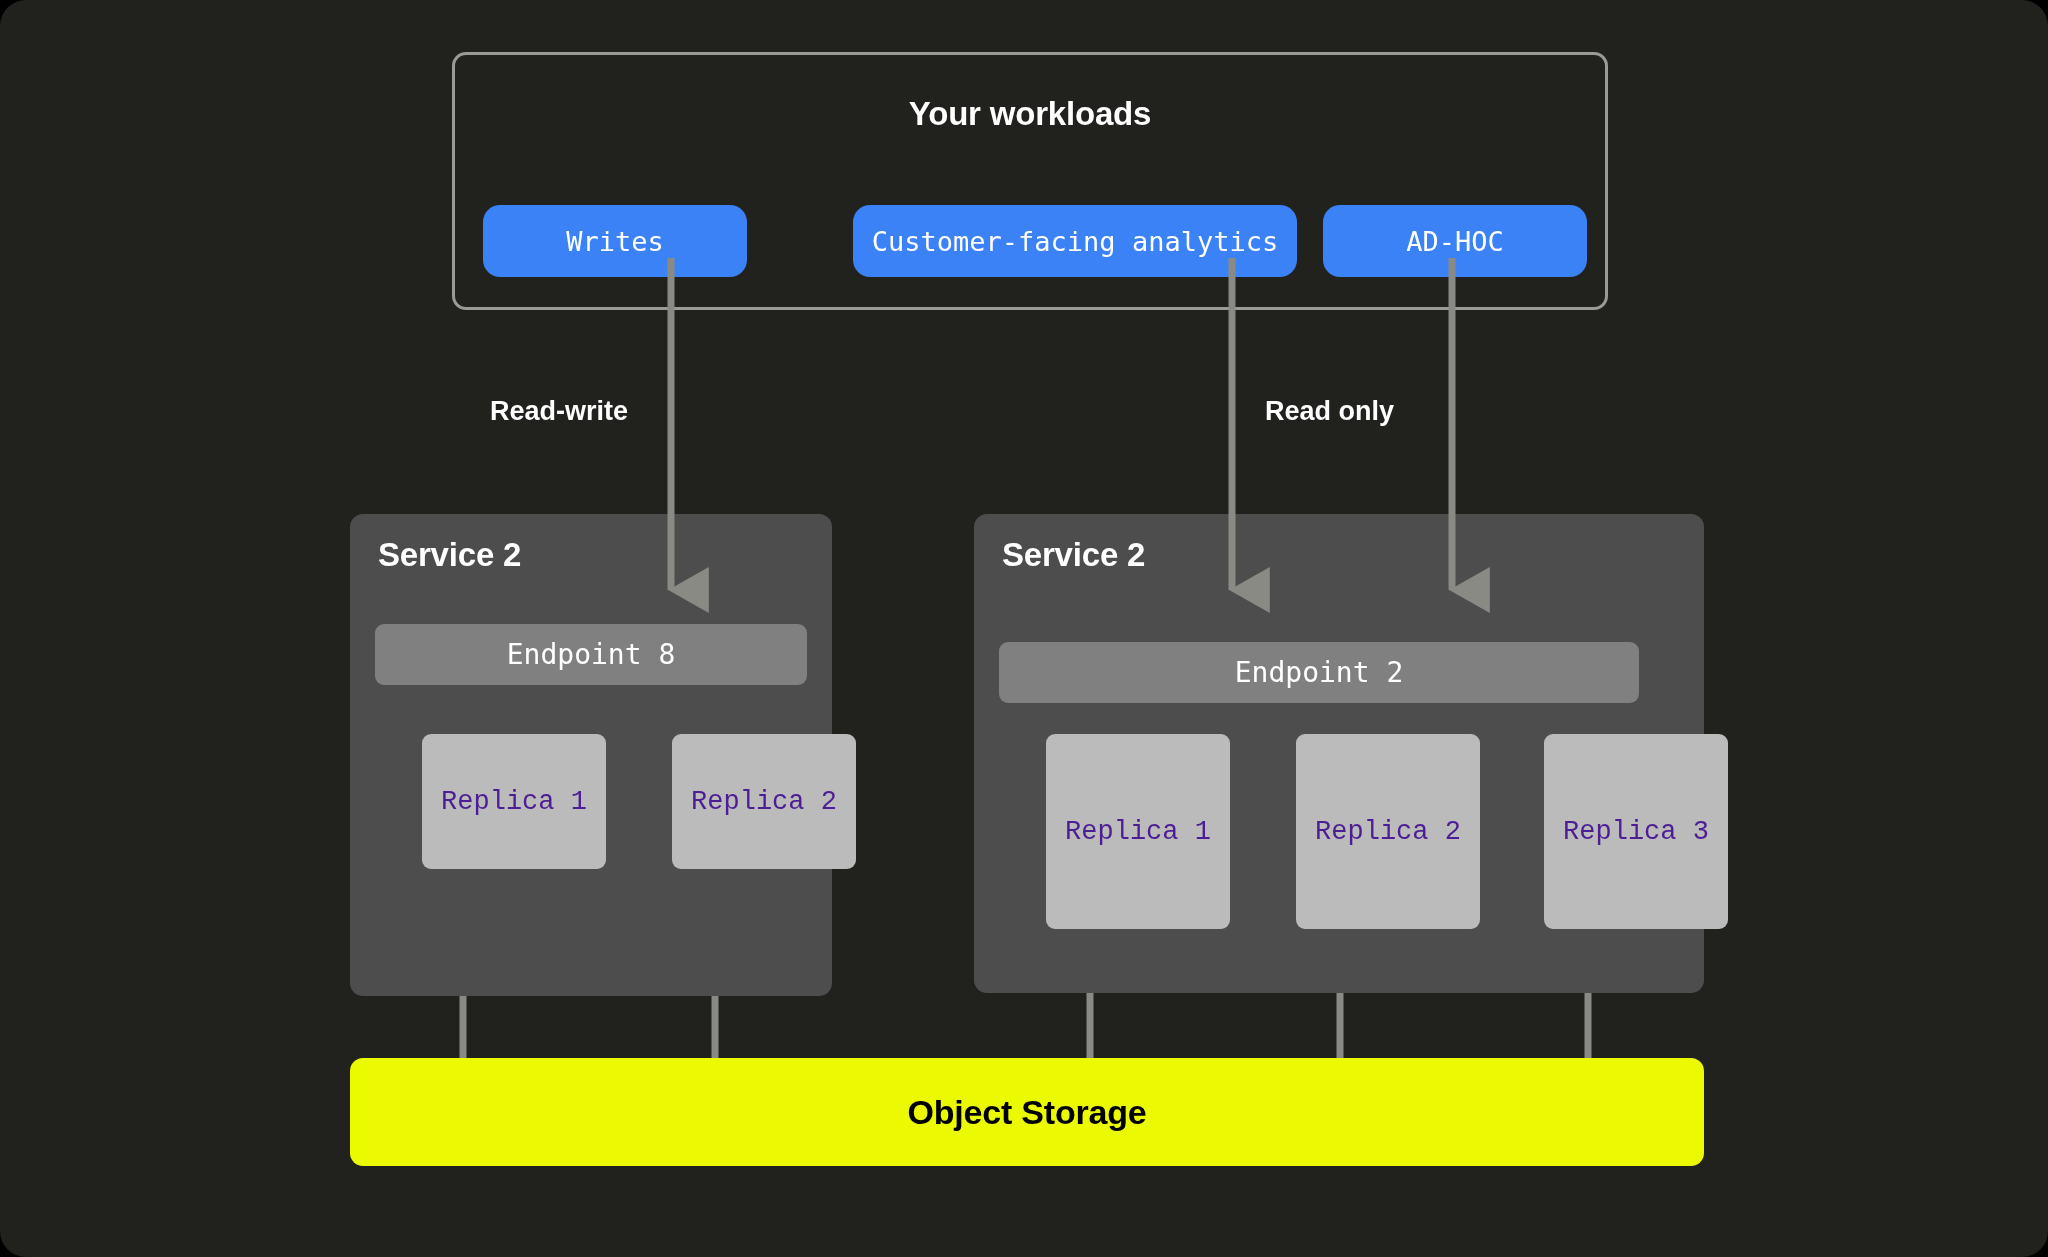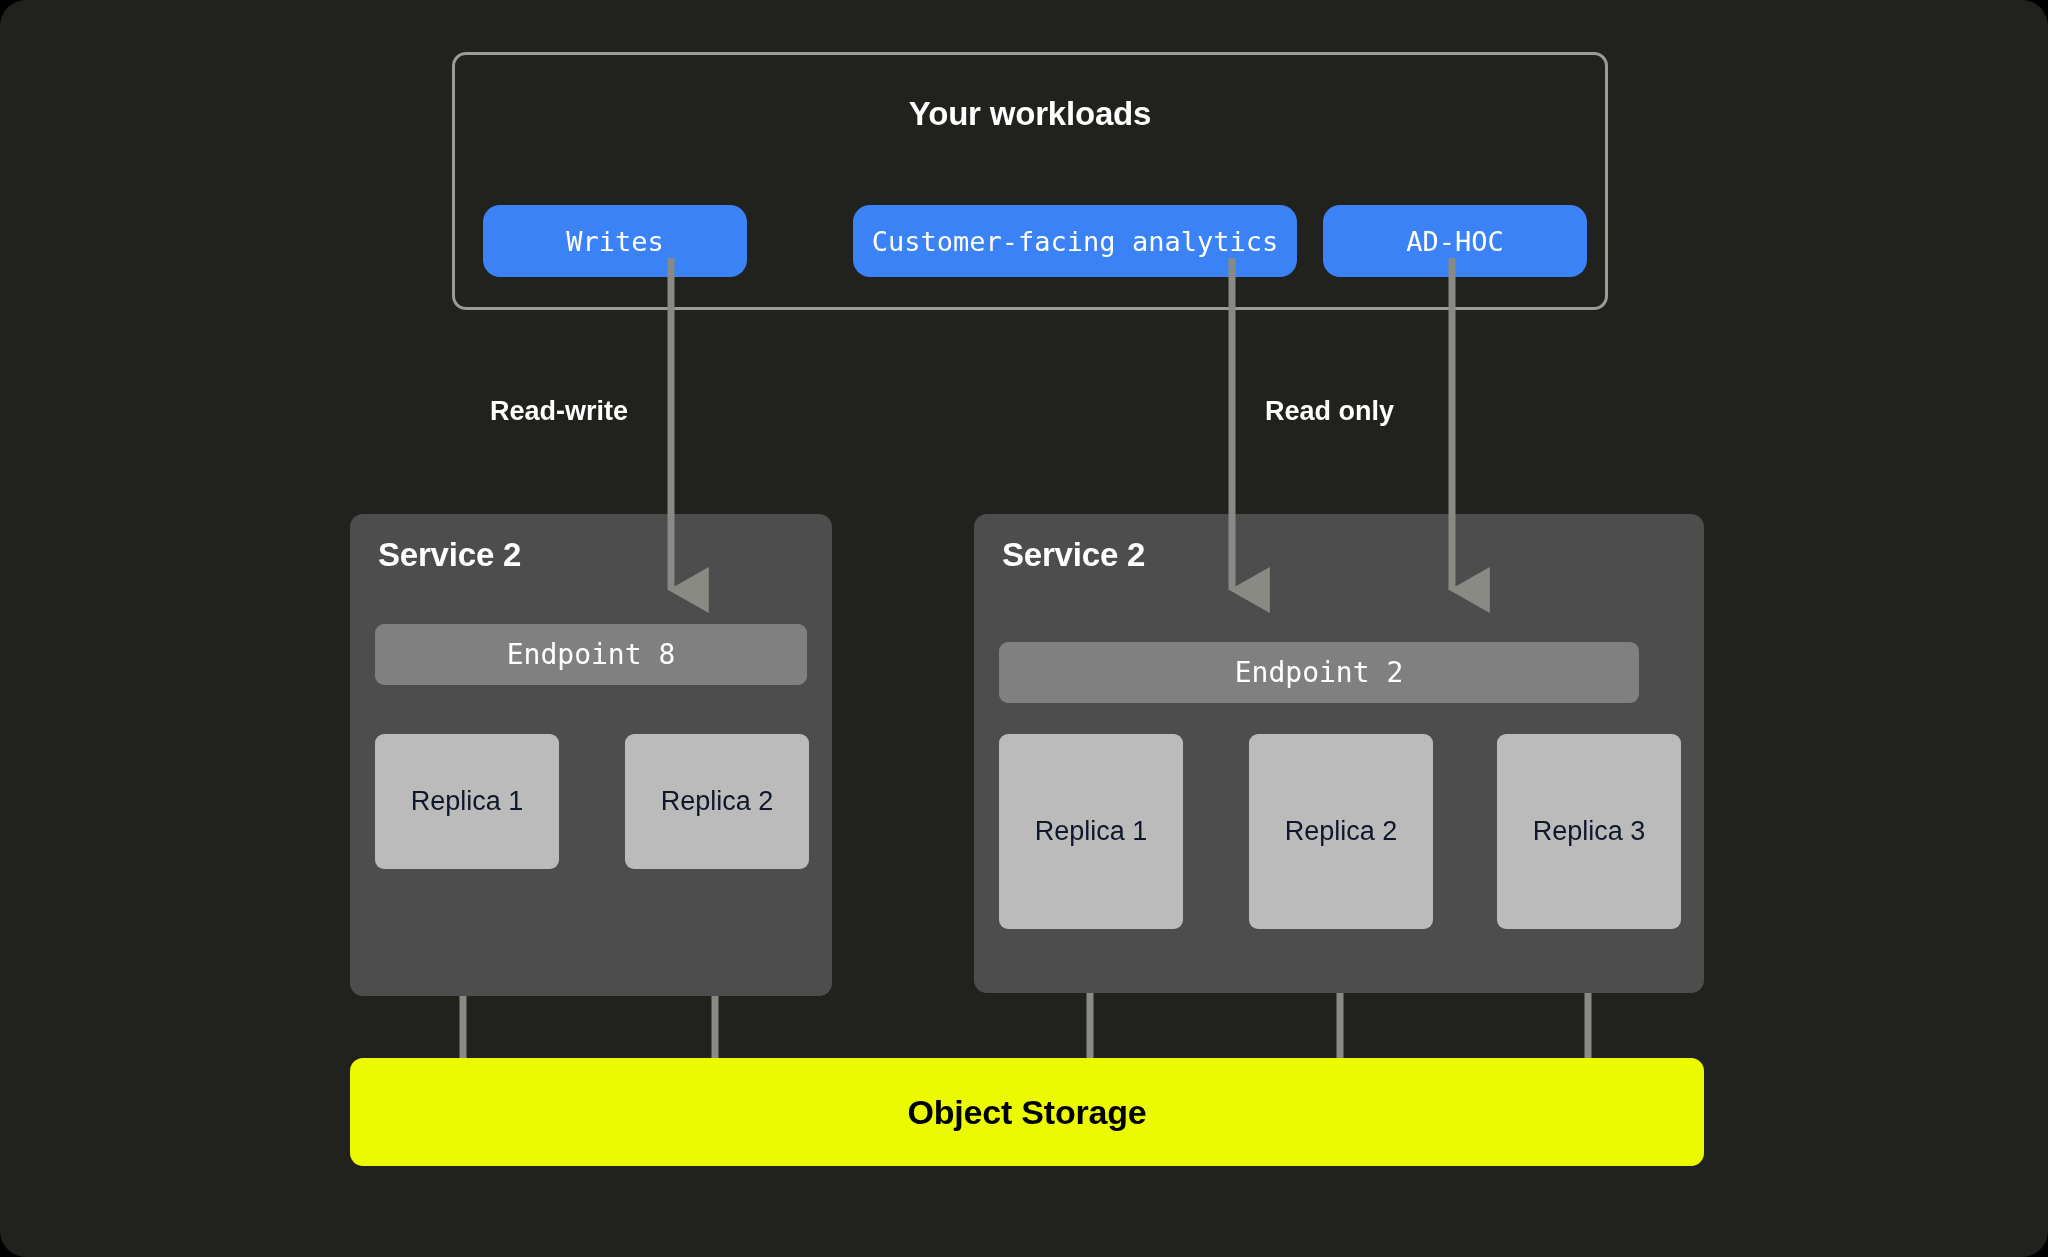--- a/index.html
+++ b/index.html
@@ -124,27 +124,28 @@
     justify-content: center;
     z-index: 15;
   }
   .endpoint-1 { left: 25px; top: 110px; width: 432px; height: 61px; }
   .endpoint-2 { left: 25px; top: 128px; width: 640px; height: 61px; }
 
   .replica {
     position: absolute;
     background: #bbbbbb;
     border-radius: 9px;
-    color: #0f172a;
-    font-family: Liberation Sans, sans-serif;
+    color: #4c1d95;
+    font-family: Liberation Mono, monospace;
     font-size: 27px;
     display: flex;
     align-items: center;
     justify-content: center;
     z-index: 15;
+    margin-left: 47px;
   }
   .s1-r1 { left: 25px;  top: 220px; width: 184px; height: 135px; }
   .s1-r2 { left: 275px; top: 220px; width: 184px; height: 135px; }
   .s2-r1 { left: 25px;  top: 220px; width: 184px; height: 195px; }
   .s2-r2 { left: 275px; top: 220px; width: 184px; height: 195px; }
   .s2-r3 { left: 523px; top: 220px; width: 184px; height: 195px; }
 
   
   .object-storage {
     position: absolute;

